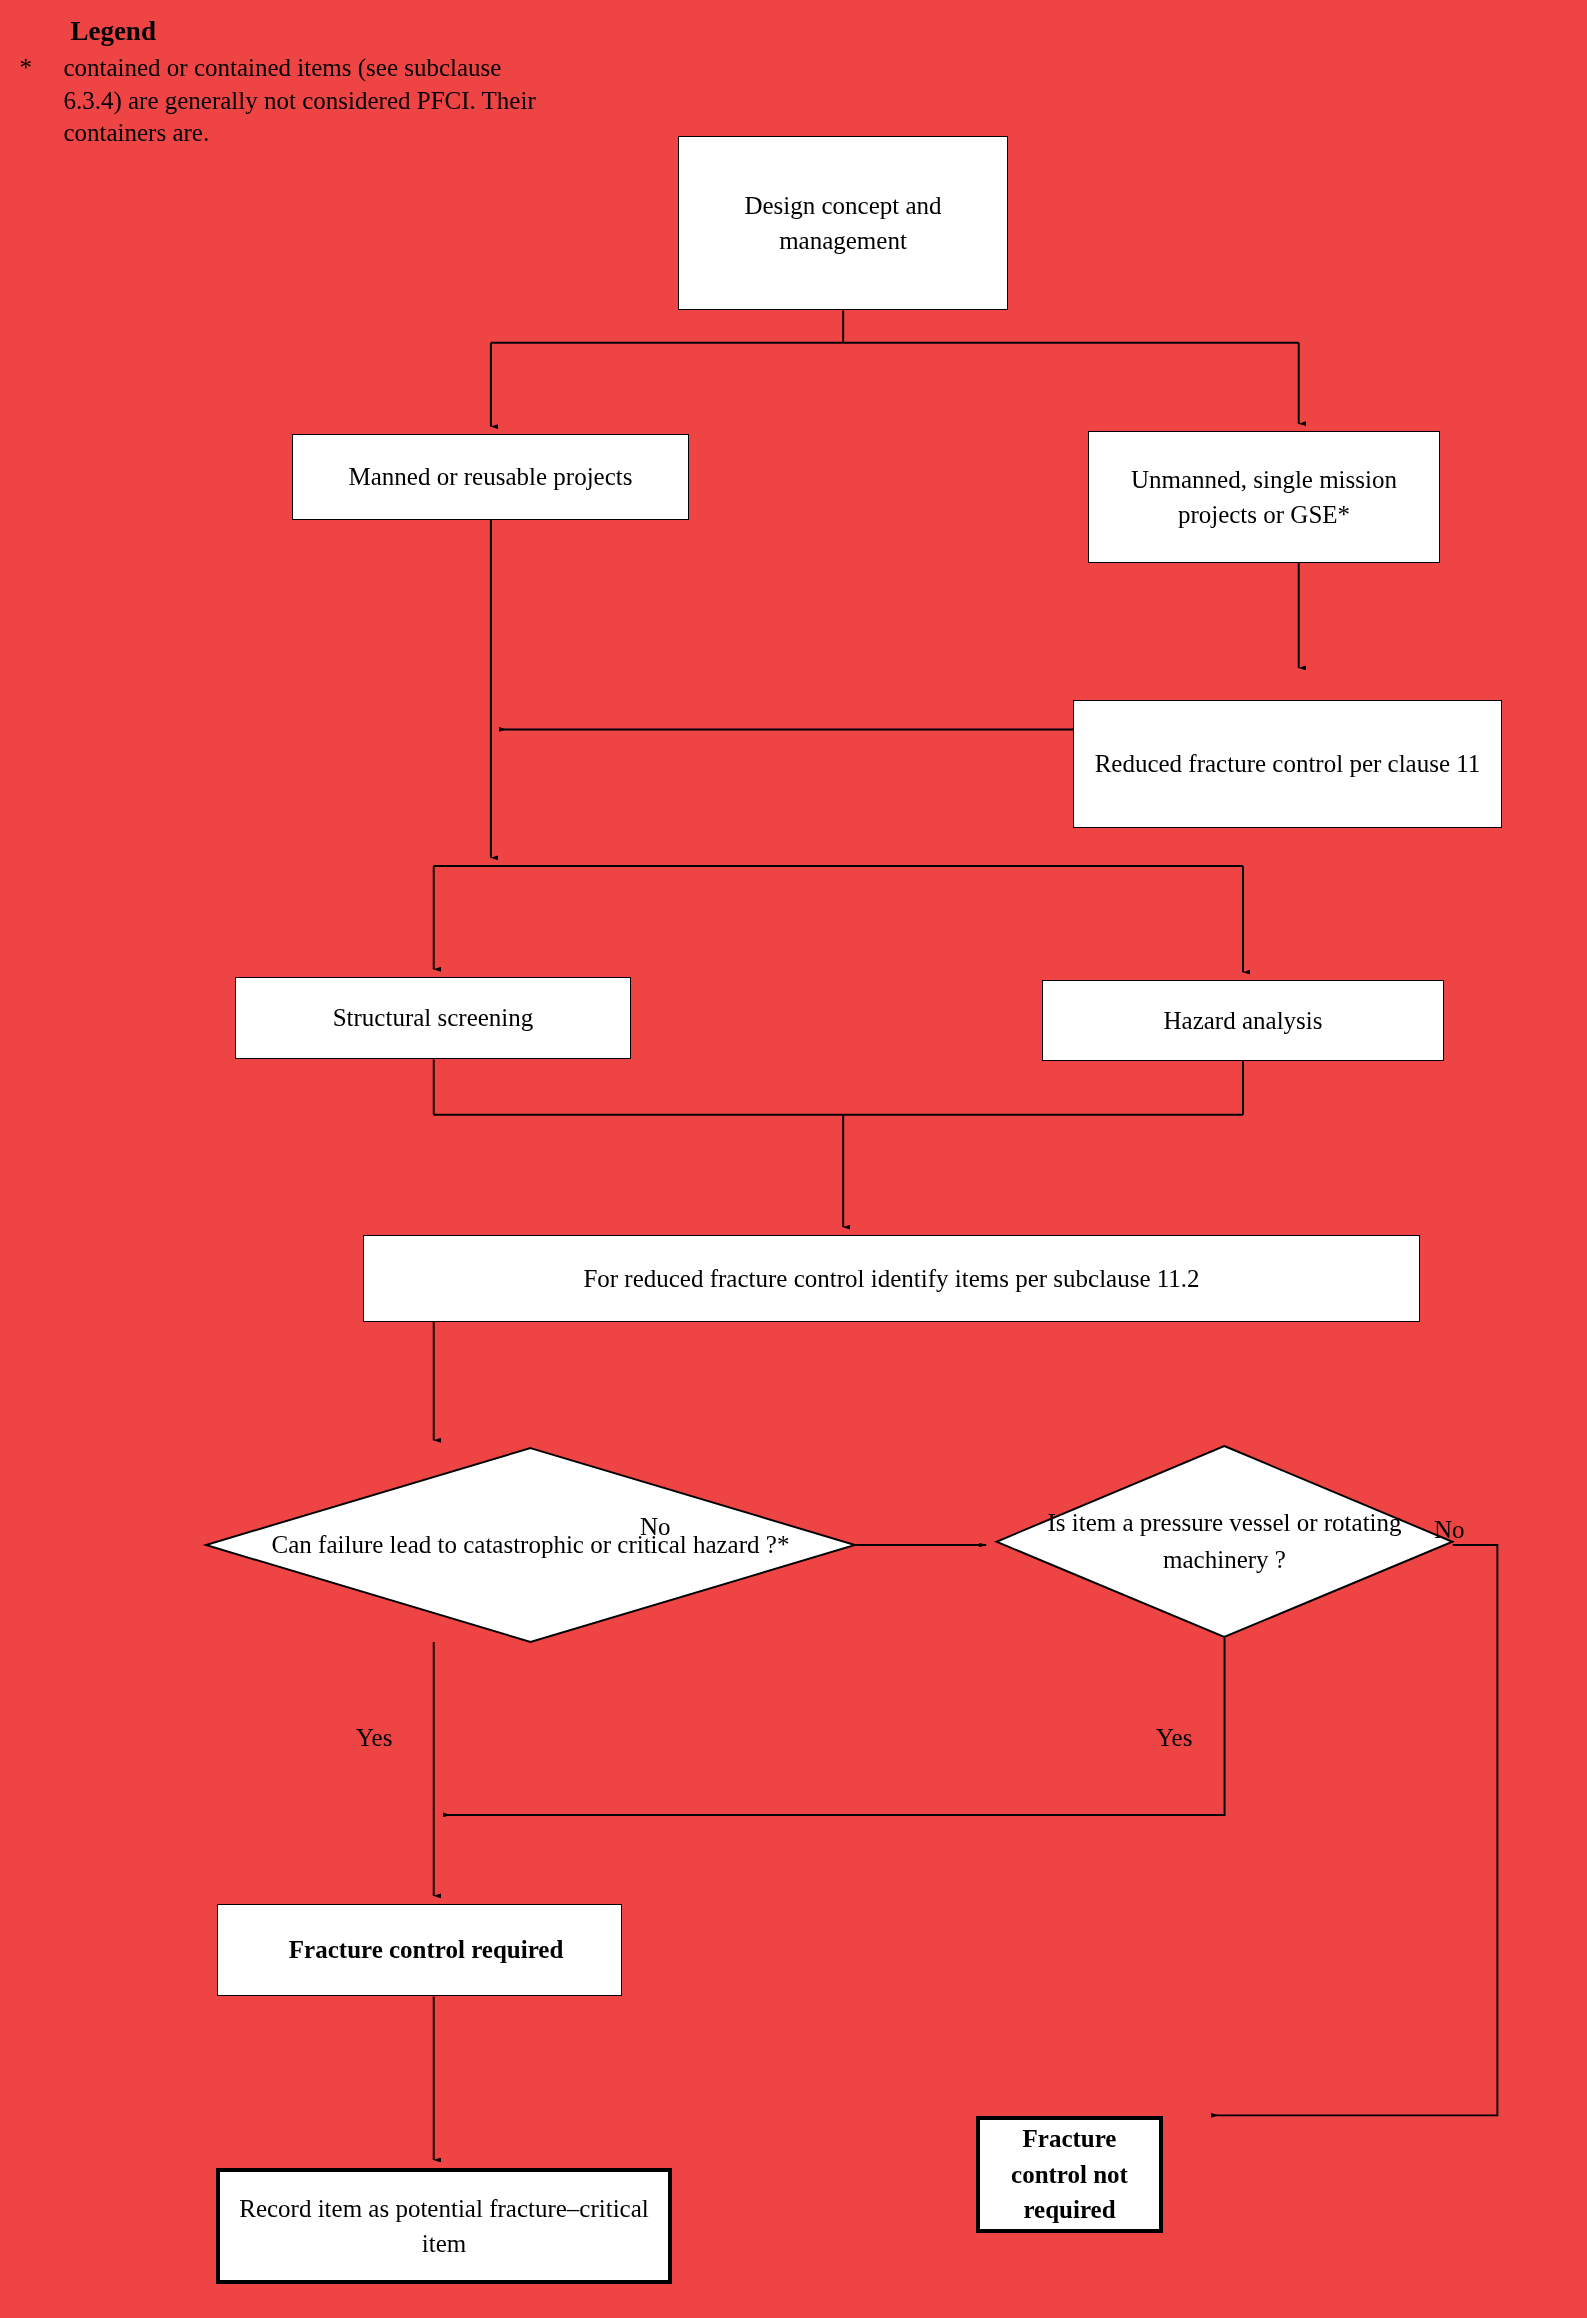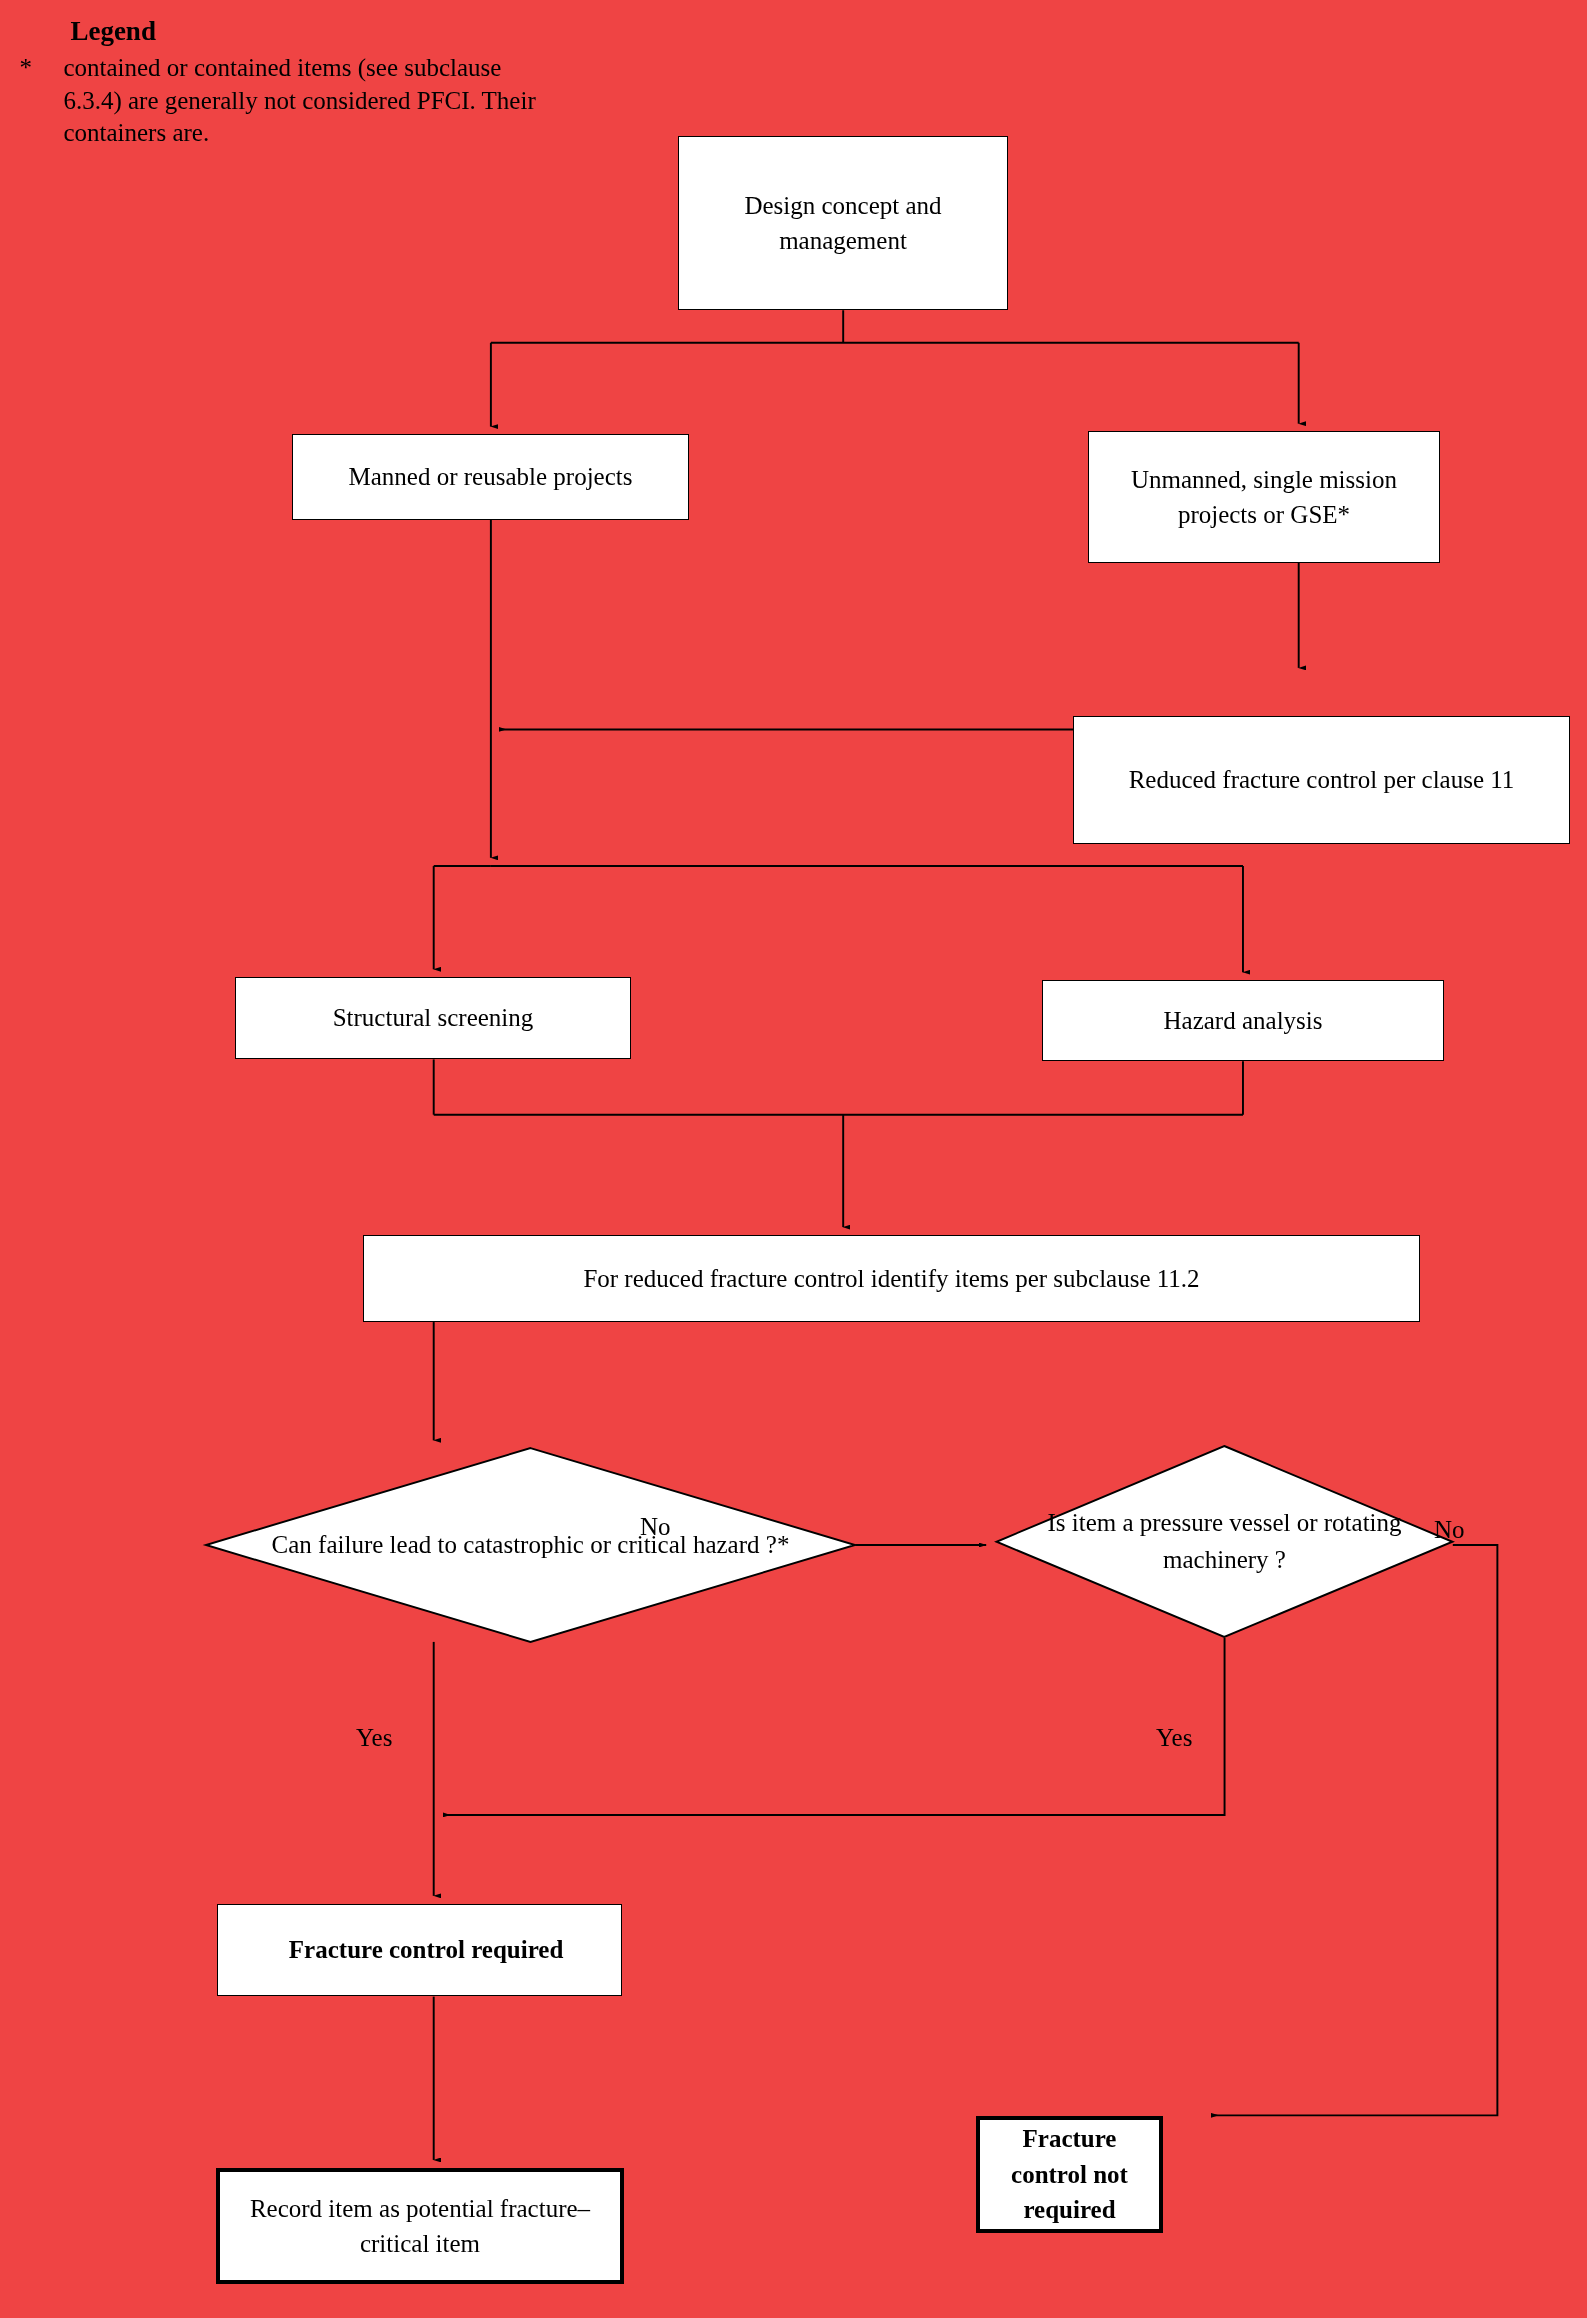--- a/index.html
+++ b/index.html
@@ -117,21 +117,21 @@
   </div>
 
   <div class="node" style="left:292px;top:434px;width:397px;height:86px;">
     <span>Manned or reusable projects</span>
   </div>
 
   <div class="node" style="left:1088px;top:431px;width:352px;height:132px;">
     <span>Unmanned, single mission projects or GSE*</span>
   </div>
 
-  <div class="node" style="left:1073px;top:716px;width:497px;height:128px;">
+  <div class="node" style="left:1073px;top:700px;width:429px;height:128px;">
     <span>Reduced fracture control per clause 11</span>
   </div>
 
   <div class="node" style="left:235px;top:977px;width:396px;height:82px;">
     <span>Structural screening</span>
   </div>
 
   <div class="node" style="left:1042px;top:980px;width:402px;height:81px;">
     <span>Hazard analysis</span>
   </div>
@@ -155,21 +155,21 @@
   </div>
 
   <div class="node bold" style="left:217px;top:1904px;width:405px;height:92px;padding-left:20px;">
     <span>Fracture control required</span>
   </div>
 
   <div class="node thick bold" style="left:976px;top:2068px;width:187px;height:117px;margin-top:48px;">
     <span>Fracture control not required</span>
   </div>
 
-  <div class="node thick" style="left:216px;top:2168px;width:408px;height:116px;">
+  <div class="node thick" style="left:216px;top:2168px;width:456px;height:116px;">
     <span>Record item as potential fracture–critical item</span>
   </div>
 
   <div class="edge-label" style="left:640px;top:1514px;">No</div>
 
   <div class="edge-label" style="left:356px;top:1725px;">Yes</div>
 
   <div class="edge-label" style="left:1434px;top:1517px;">No</div>
 
   <div class="edge-label" style="left:1156px;top:1725px;">Yes</div>

